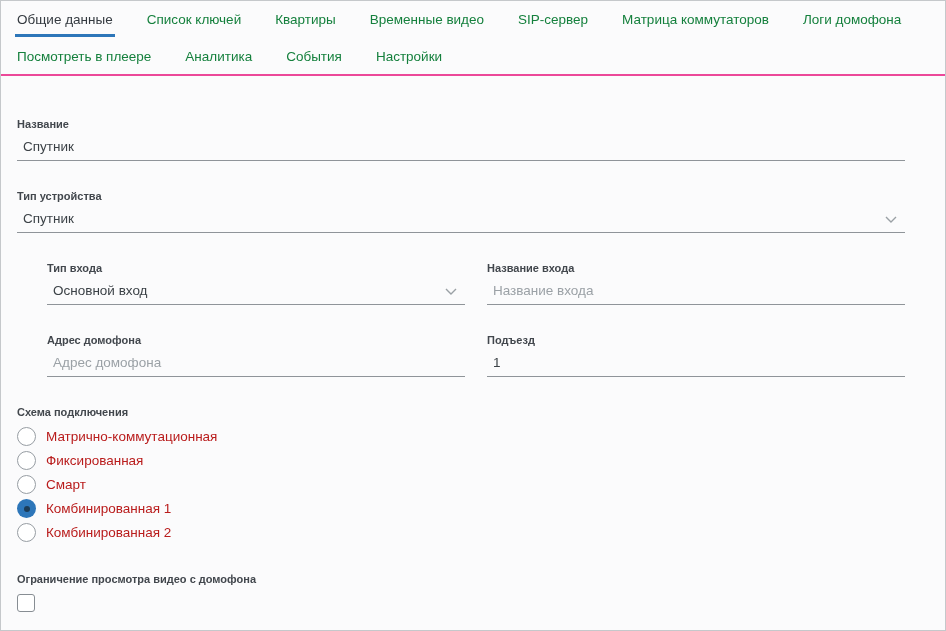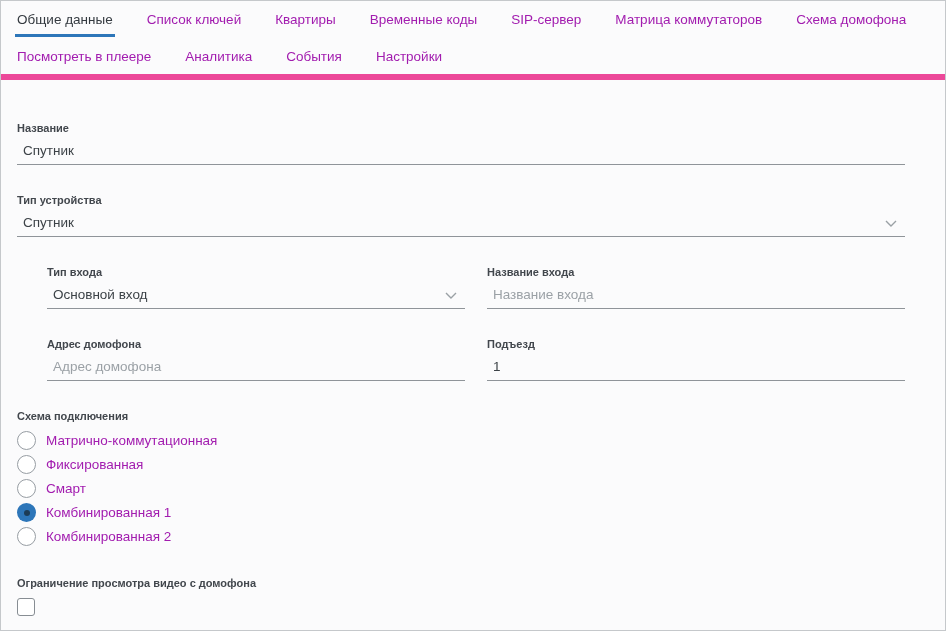--- a/index.html
+++ b/index.html
@@ -8,27 +8,27 @@
     width: 946px;
     height: 631px;
     border: 1px solid #c5c8cb;
     background: #fbfbfc;
     font-family: "Liberation Sans", sans-serif;
     overflow: hidden;
     color: #3c4247;
   }
 
   
-  .tabs-wrap { border-bottom: 6px solid #ec4899; padding: 0 14px; }
+  .tabs-wrap { border-bottom: 2px solid #ec4899; padding: 0 14px; }
   .tab-row { display: flex; align-items: flex-end; flex-wrap: nowrap; }
   .tab-row.row1 { height: 36px; }
   .tab-row.row2 { height: 37px; }
   .tab {
     font-size: 13.5px;
-    color: #a21caf;
+    color: #15803d;
     margin-right: 30px;
     padding: 0 2px 10px 2px;
     white-space: nowrap;
     cursor: pointer;
   }
   .tab.active {
     color: #343a40;
     padding-bottom: 7px;
     border-bottom: 3px solid #2d76b9;
   }
@@ -105,35 +105,35 @@
     width: 18px; height: 18px;
     border: 1.5px solid #878d93;
     border-radius: 3px;
     background: #fff;
     margin-right: 11px;
     flex: 0 0 auto;
     display: flex;
     align-items: center;
     justify-content: center;
   }
-  .choice-label { font-size: 13.5px; color: #a21caf; }
+  .choice-label { font-size: 13.5px; color: #b91c1c; }
   .gap-before-cb { margin-top: 31px; }
 </style>
 </head>
 <body>
 
 <div class="tabs-wrap">
   <div class="tab-row row1">
       <div class="tab active">Общие данные</div>
       <div class="tab">Список ключей</div>
       <div class="tab">Квартиры</div>
-      <div class="tab">Временные коды</div>
+      <div class="tab">Временные видео</div>
       <div class="tab">SIP-сервер</div>
       <div class="tab">Матрица коммутаторов</div>
-      <div class="tab">Схема домофона</div>
+      <div class="tab">Логи домофона</div>
     </div>
   <div class="tab-row row2">
       <div class="tab">Посмотреть в плеере</div>
       <div class="tab">Аналитика</div>
       <div class="tab">События</div>
       <div class="tab">Настройки</div>
     </div>
 </div>
 
 <div class="form">

